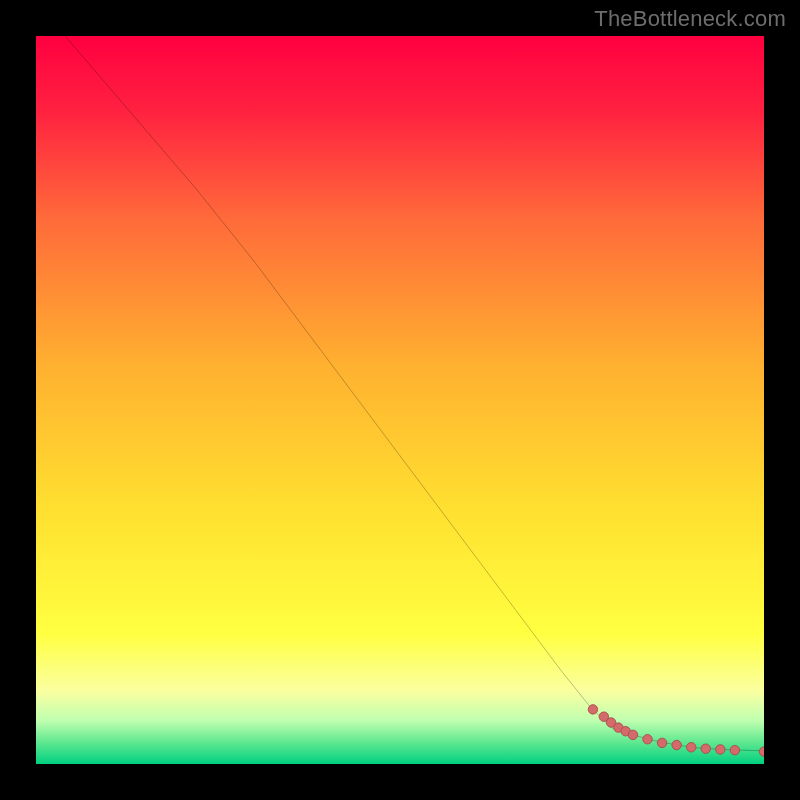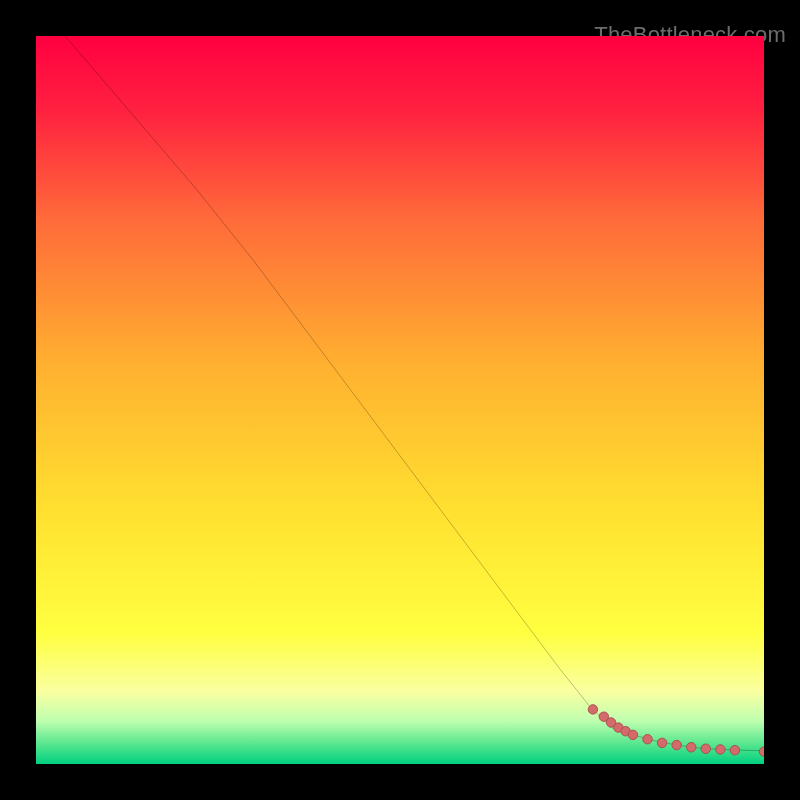--- a/index.html
+++ b/index.html
@@ -26,21 +26,21 @@
   .gradient-bg {
     position: absolute;
     inset: 0;
   }
   .curve-svg {
     position: absolute;
     inset: 0;
   }
   .attribution {
     position: absolute;
-    top: 22px;
+    top: 6px;
     right: 14px;
     color: #6d6d6d;
     font-size: 22px;
     font-weight: 500;
     letter-spacing: 0.2px;
     white-space: nowrap;
   }
 </style>
 </head>
 <body>

